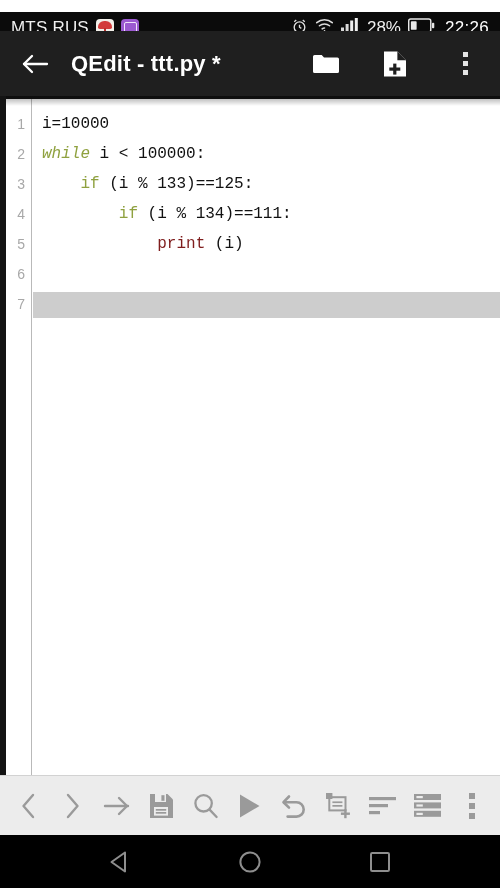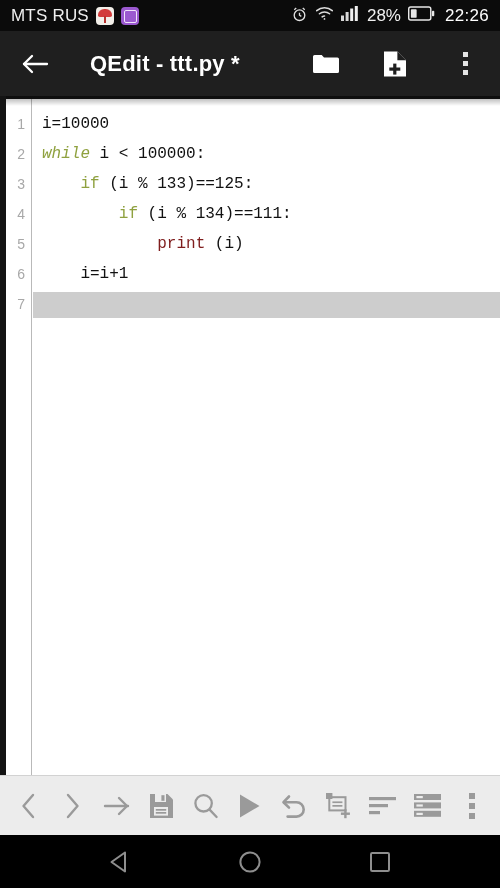--- a/index.html
+++ b/index.html
@@ -6,21 +6,21 @@
   html, body {
     width:500px; height:888px;
     background:#ffffff;
     font-family:"Liberation Sans", sans-serif;
     overflow:hidden;
   }
   #screen { position:relative; width:500px; height:888px; background:#ffffff; }
 
   
   #status-bar {
-    position:absolute; left:0; top:0; width:500px; height:31px;
+    position:absolute; left:0; top:12px; width:500px; height:31px;
     background:#0b0b0b; color:#e8e8e8;
     display:flex; align-items:center; padding:0 11px;
   }
   #carrier { font-size:17px; letter-spacing:.2px; color:#efefef; white-space:nowrap; }
   .notif-ico { width:18px; height:18px; border-radius:4px; margin-left:7px; position:relative; flex:0 0 auto; }
   .notif-ico.mush { background:#f2efe9; }
   .notif-ico.mush::before{
     content:""; position:absolute; left:2px; top:2.5px; width:14px; height:8px;
     background:#d23b3b; border-radius:7px 7px 2px 2px;
   }
@@ -37,21 +37,21 @@
   #battery-pct { font-size:17px; color:#efefef; margin-left:1px; }
   #clock { font-size:17px; color:#ffffff; margin-left:3px; letter-spacing:.3px; }
 
   
   #app-bar {
     position:absolute; left:0; top:31px; width:500px; height:65px;
     background:#1f1f1f; display:flex; align-items:center; padding:0 18px;
   }
   #back-button { width:34px; height:34px; display:flex; align-items:center; justify-content:center; flex:0 0 auto; }
   #app-title {
-    color:#ffffff; font-size:22px; font-weight:bold; margin-left:38px;
+    color:#ffffff; font-size:22px; font-weight:bold; margin-left:19px;
     white-space:nowrap; letter-spacing:.2px;
   }
   #app-bar-actions { margin-left:auto; display:flex; align-items:center; gap:40px; padding-right:2px; }
   .bar-act { width:30px; height:30px; display:flex; align-items:center; justify-content:center; }
   .kebab { display:flex; flex-direction:column; gap:4px; align-items:center; }
   .kebab i { display:block; width:5px; height:5px; background:#e4e4e4; }
 
   
   #editor-wrap {
     position:absolute; left:0; top:96px; width:500px; height:679px;
@@ -203,21 +203,20 @@
         <div class="code-row">
           <div class="ln" style="color: rgb(168, 168, 168);">4</div>
           <div class="code" style="color: rgb(17, 17, 17);"><span>        </span><span class="kw" style="color: rgb(143, 161, 63);">if</span><span> (i % 134)==111:</span></div>
         </div>
         <div class="code-row">
           <div class="ln" style="color: rgb(168, 168, 168);">5</div>
           <div class="code" style="color: rgb(17, 17, 17);"><span>            </span><span class="kw" style="color: #7f1d1d;">print</span><span> (i)</span></div>
         </div>
         <div class="code-row">
           <div class="ln" style="color: rgb(168, 168, 168);">6</div>
-          <div class="code" style="color: rgb(17, 17, 17);"><span>    i=i+1</span></div>
         </div>
         <div class="code-row">
           <div class="hl" style="background: rgb(205, 205, 205);"></div>
           <div class="ln" style="color: rgb(168, 168, 168);">7</div>
           <div class="code" style="color: rgb(17, 17, 17);"></div>
         </div>
       </div>
   </div>
   <div id="editor-shadow"></div>
 

